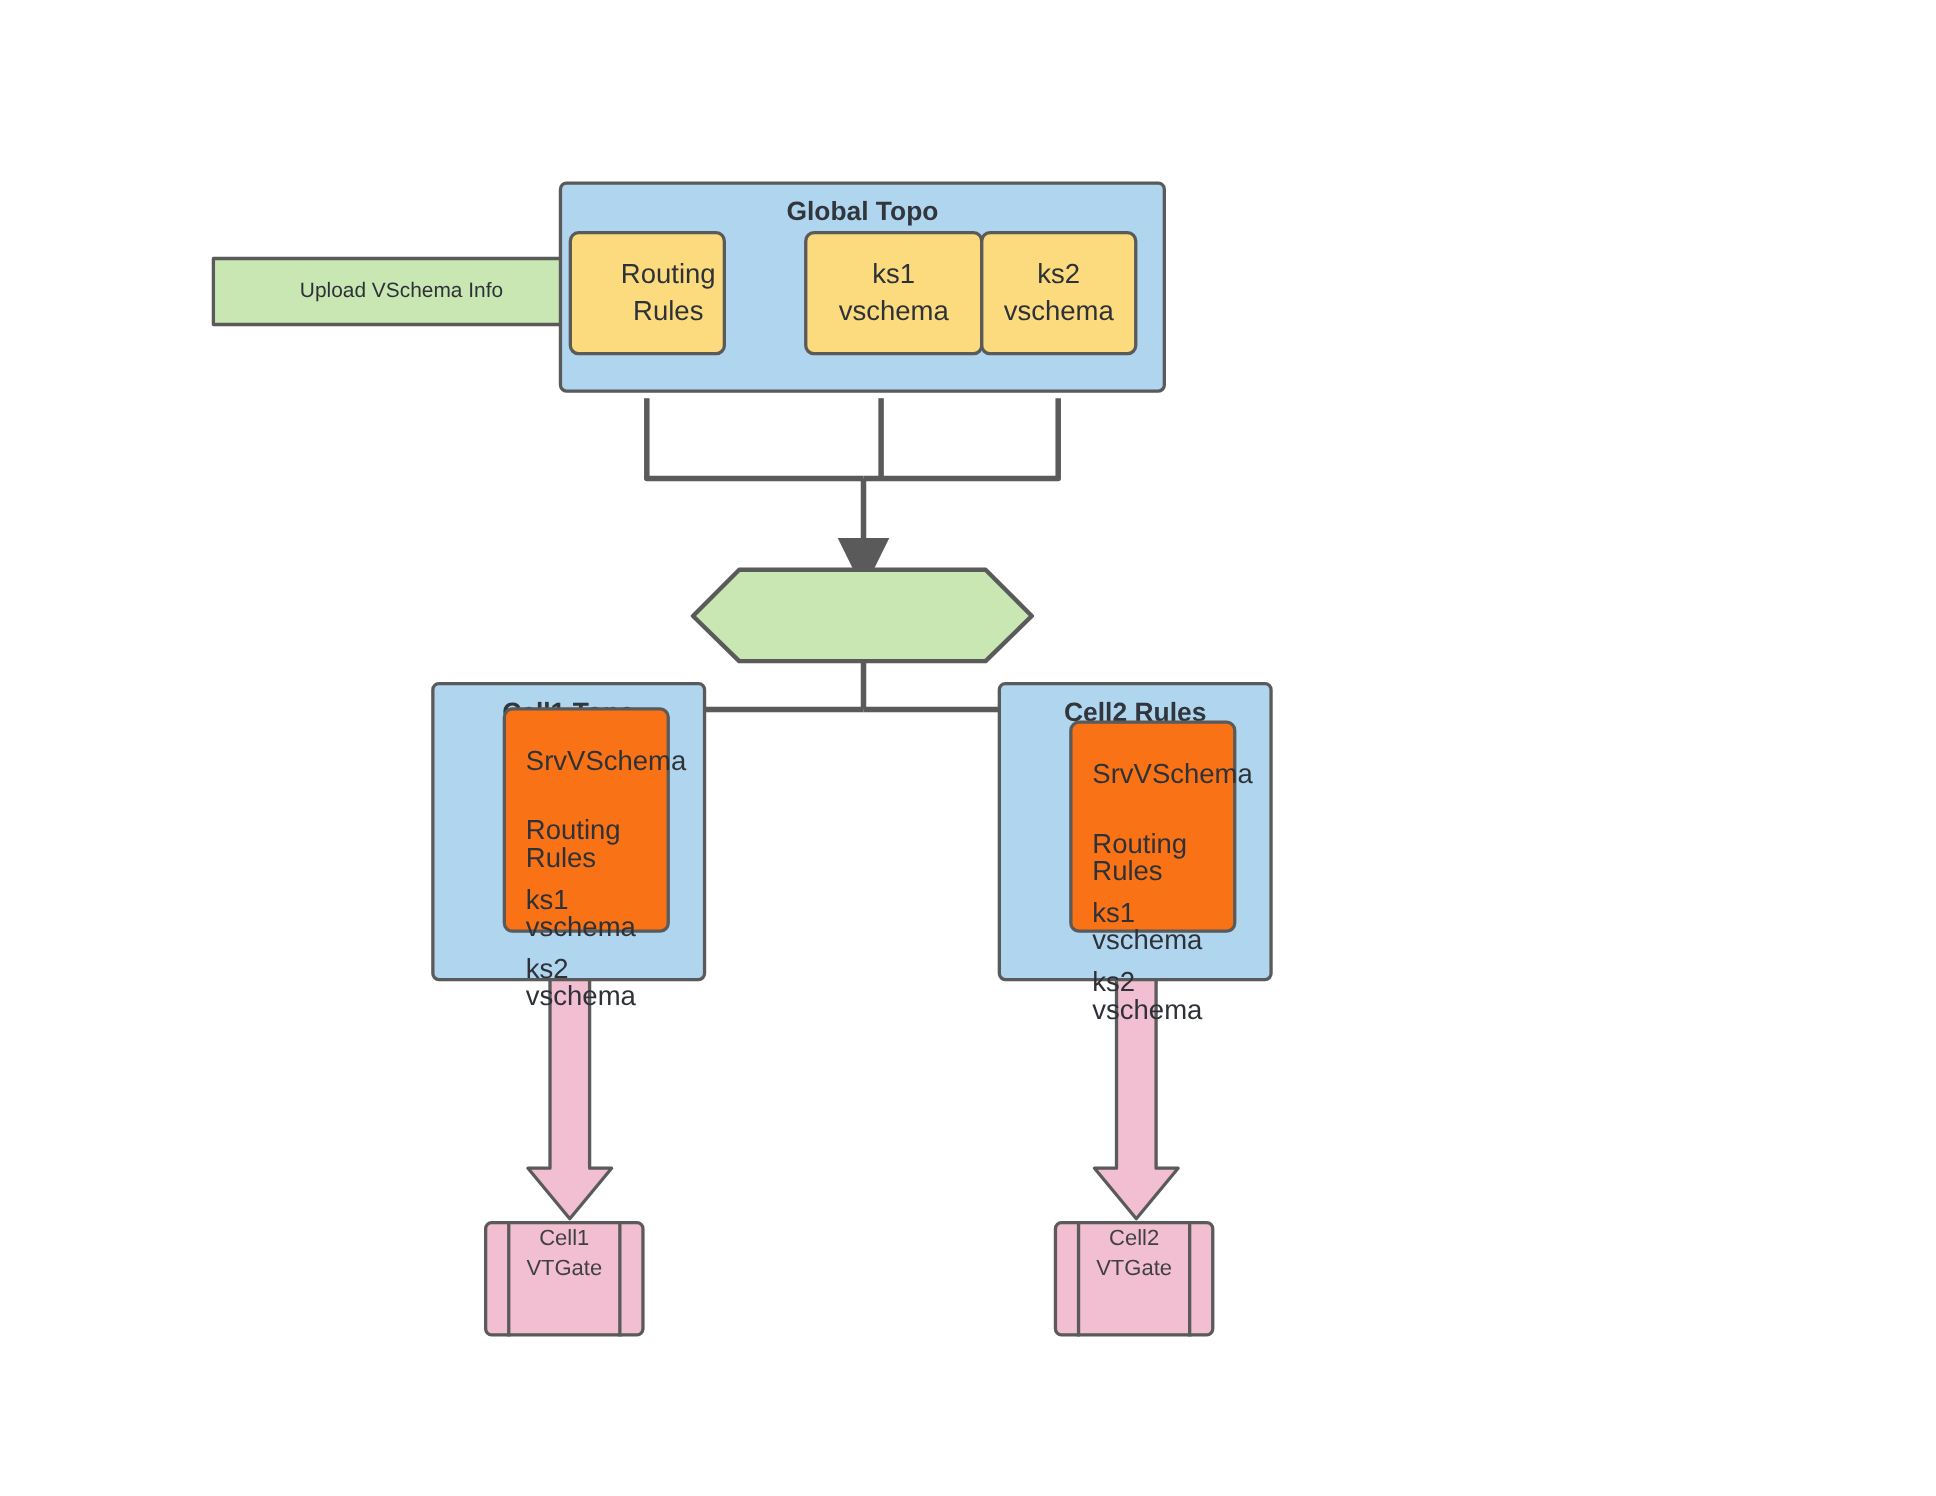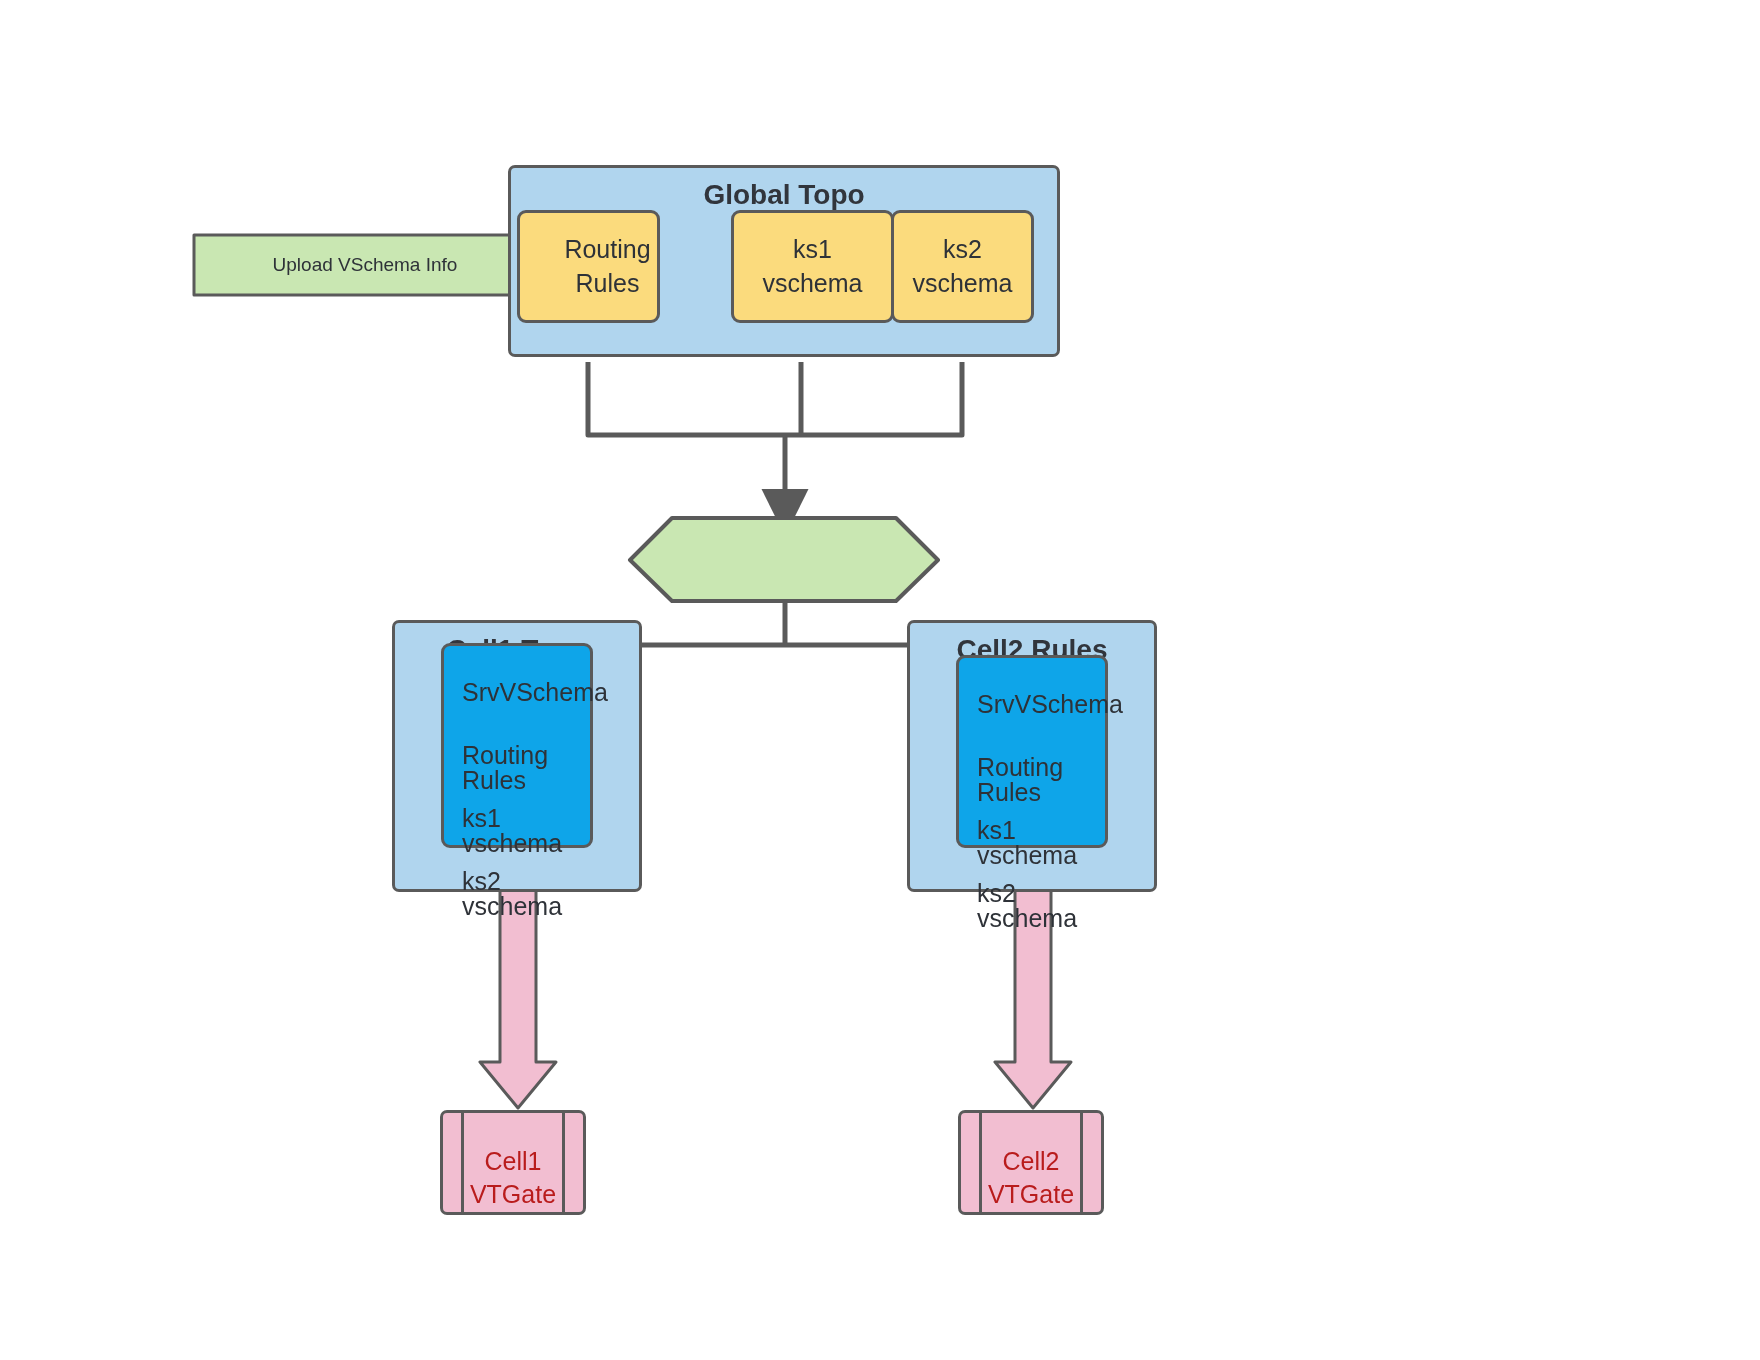--- a/index.html
+++ b/index.html
@@ -30,21 +30,21 @@
     border: 3px solid #5a5a5a;
     border-radius: 7px;
     box-sizing: border-box;
   }
   .topo-title {
     position: absolute;
     left: 0;
     right: 0;
     text-align: center;
     font-weight: bold;
-    font-size: 28px;
+    font-size: 24px;
     color: #31353c;
   }
 
   .ks-box {
     position: absolute;
     background: #fbdb7d;
     border: 3px solid #5a5a5a;
     border-radius: 9px;
     box-sizing: border-box;
     display: flex;
@@ -52,44 +52,45 @@
     justify-content: center;
     text-align: center;
     font-size: 25px;
     color: #2e3238;
     line-height: 1.35;
     white-space: pre-line;
   }
 
   .srv-box {
     position: absolute;
-    background: #0ea5e9;
+    background: #f97316;
     border: 3px solid #5a5a5a;
     border-radius: 9px;
     box-sizing: border-box;
     padding: 34px 0 0 18px;
     font-size: 25px;
     color: #2e3238;
     line-height: 1.0;
+    margin-left: 16px;
   }
   .srv-title { margin: 0 0 38px 0; }
   .srv-line  { margin: 0 0 13px 0; }
 
   .vtgate {
     position: absolute;
     background: #f2bed1;
     border: 3px solid #5a5a5a;
     border-radius: 7px;
     box-sizing: border-box;
     display: flex;
-    align-items: flex-end;
+    align-items: flex-start;
     justify-content: center;
     text-align: center;
-    font-size: 25px;
-    color: #b91c1c;
+    font-size: 20px;
+    color: #404040;
     line-height: 1.35;
     white-space: pre-line;
   }
   .vtgate .bar {
     position: absolute;
     top: -3px;
     bottom: -3px;
     width: 0;
     border-left: 3px solid #5a5a5a;
   }

